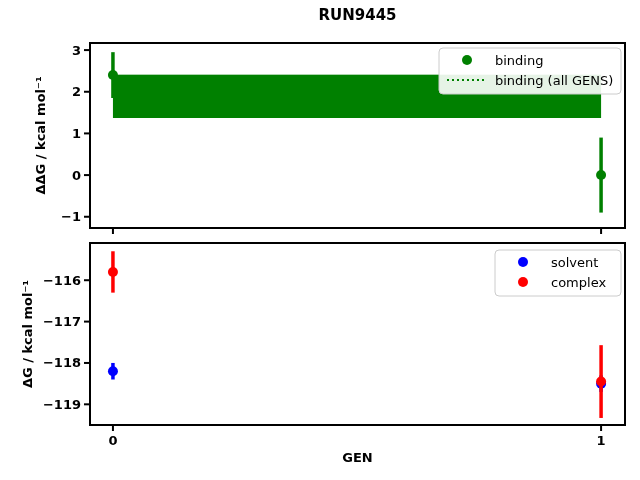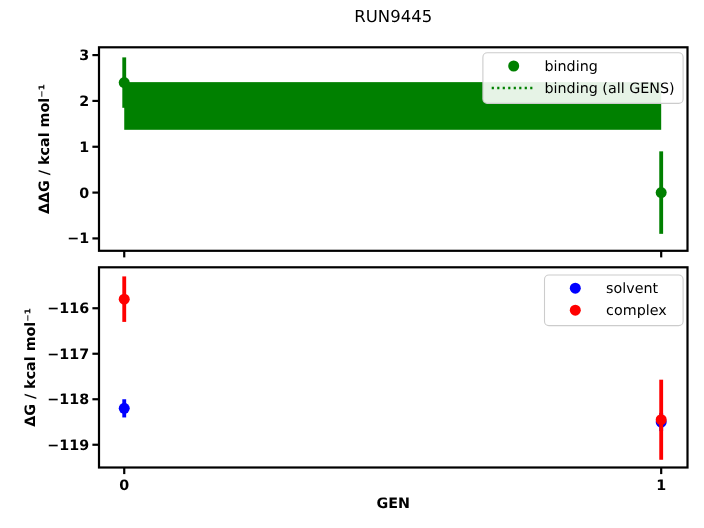--- a/index.html
+++ b/index.html
@@ -15,21 +15,21 @@
     background: #ffffff;
     overflow: hidden;
   }
   .fig-title {
     position: absolute;
     left: 90px;
     top: 6px;
     width: 535px;
     text-align: center;
     font-size: 15px;
-    font-weight: normal;
+    font-weight: bold;
     color: #000000;
   }
   svg.axes {
     position: absolute;
     overflow: visible;
   }
   text {
     font-family: "DejaVu Sans", sans-serif;
   }
   .ticklabel {

